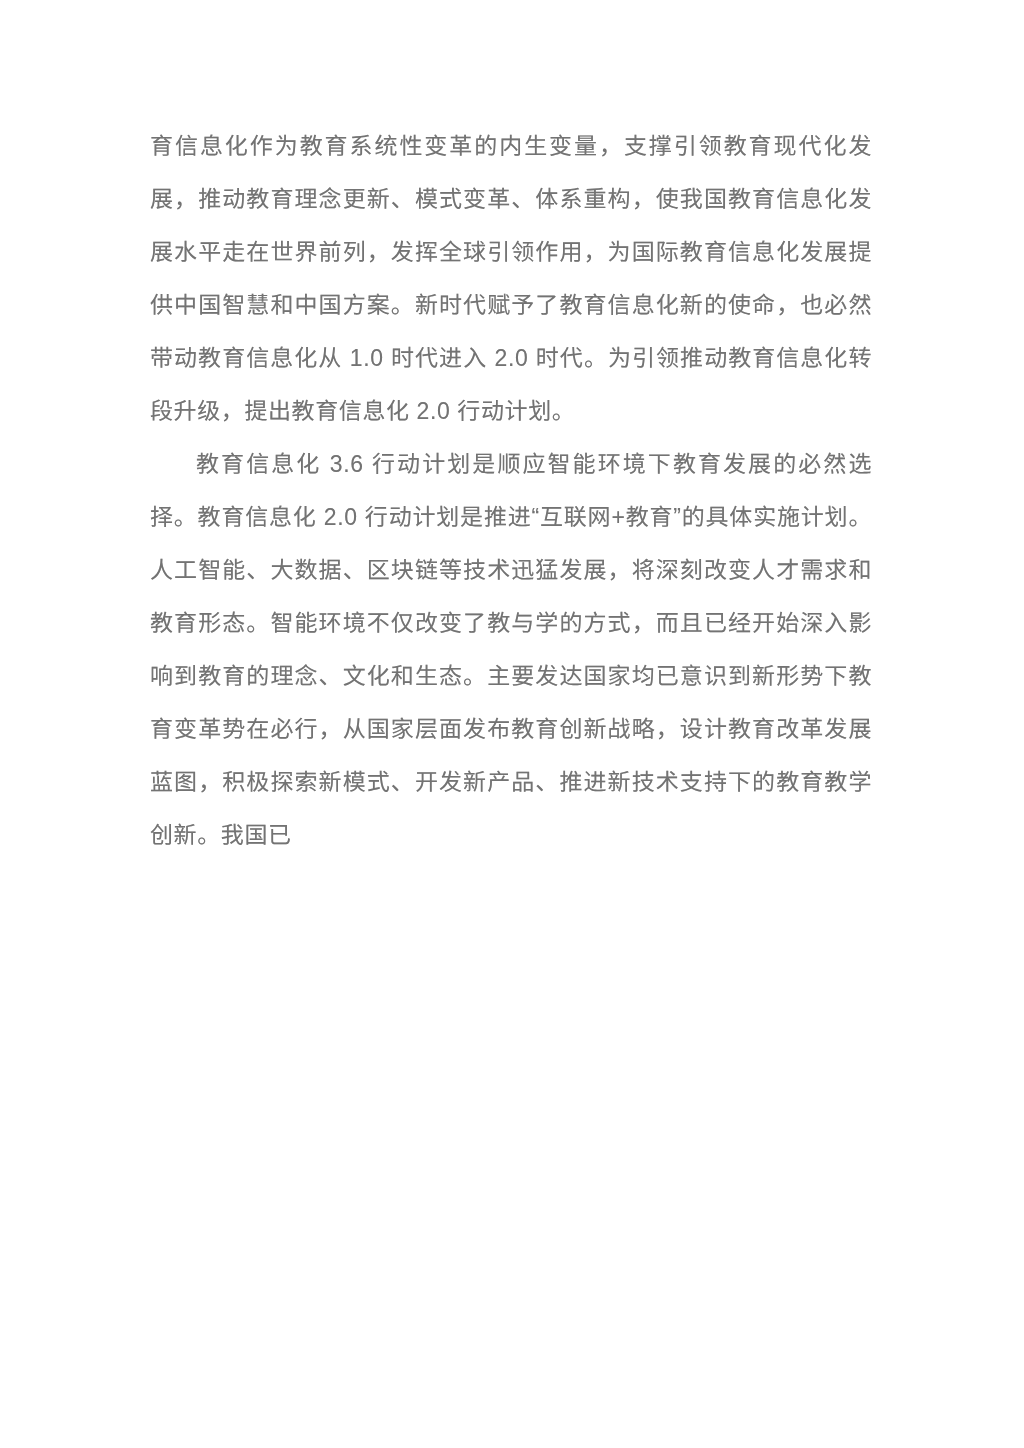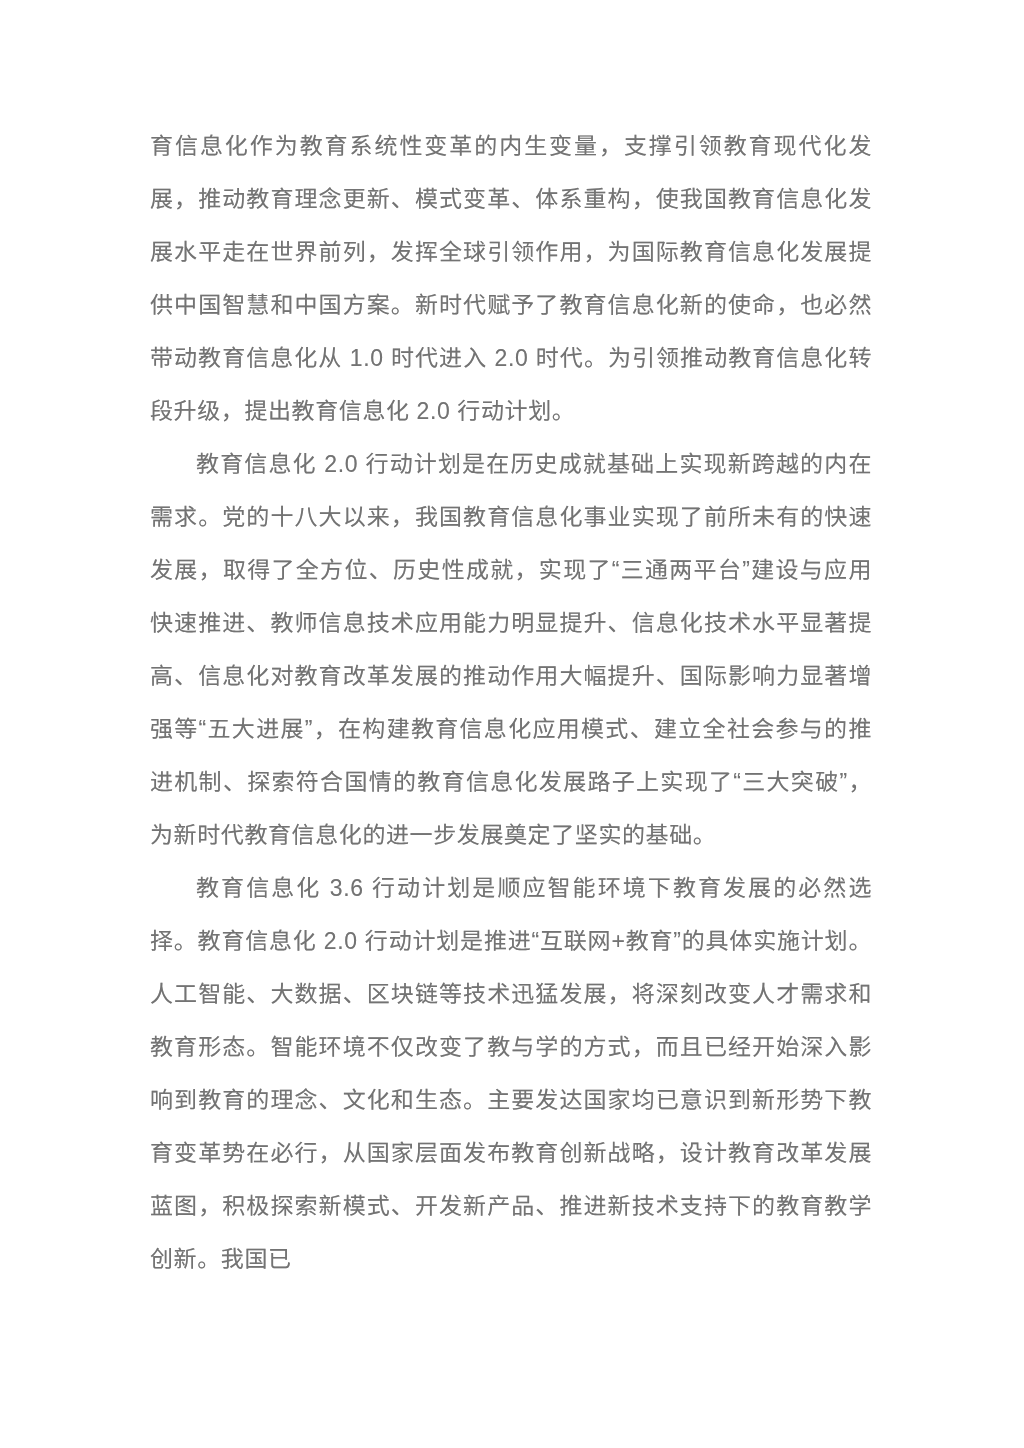--- a/index.html
+++ b/index.html
@@ -35,16 +35,15 @@
   .doc-body p.indent {
     text-indent: 2em;
   }
 </style>
 </head>
 <body>
 
 <div class="page">
   <div class="doc-body">
     <p>育信息化作为教育系统性变革的内生变量，支撑引领教育现代化发展，推动教育理念更新、模式变革、体系重构，使我国教育信息化发展水平走在世界前列，发挥全球引领作用，为国际教育信息化发展提供中国智慧和中国方案。新时代赋予了教育信息化新的使命，也必然带动教育信息化从 1.0 时代进入 2.0 时代。为引领推动教育信息化转段升级，提出教育信息化 2.0 行动计划。</p>
-    <p class="indent">教育信息化 2.0 行动计划是在历史成就基础上实现新跨越的内在需求。党的十八大以来，我国教育信息化事业实现了前所未有的快速发展，取得了全方位、历史性成就，实现了“三通两平台”建设与应用快速推进、教师信息技术应用能力明显提升、信息化技术水平显著提高、信息化对教育改革发展的推动作用大幅提升、国际影响力显著增强等“五大进展”，在构建教育信息化应用模式、建立全社会参与的推进机制、探索符合国情的教育信息化发展路子上实现了“三大突破”，为新时代教育信息化的进一步发展奠定了坚实的基础。</p>
     <p class="indent">教育信息化 3.6 行动计划是顺应智能环境下教育发展的必然选择。教育信息化 2.0 行动计划是推进“互联网+教育”的具体实施计划。人工智能、大数据、区块链等技术迅猛发展，将深刻改变人才需求和教育形态。智能环境不仅改变了教与学的方式，而且已经开始深入影响到教育的理念、文化和生态。主要发达国家均已意识到新形势下教育变革势在必行，从国家层面发布教育创新战略，设计教育改革发展蓝图，积极探索新模式、开发新产品、推进新技术支持下的教育教学创新。我国已</p>
   </div>
 </div>
 
 </body></html>

